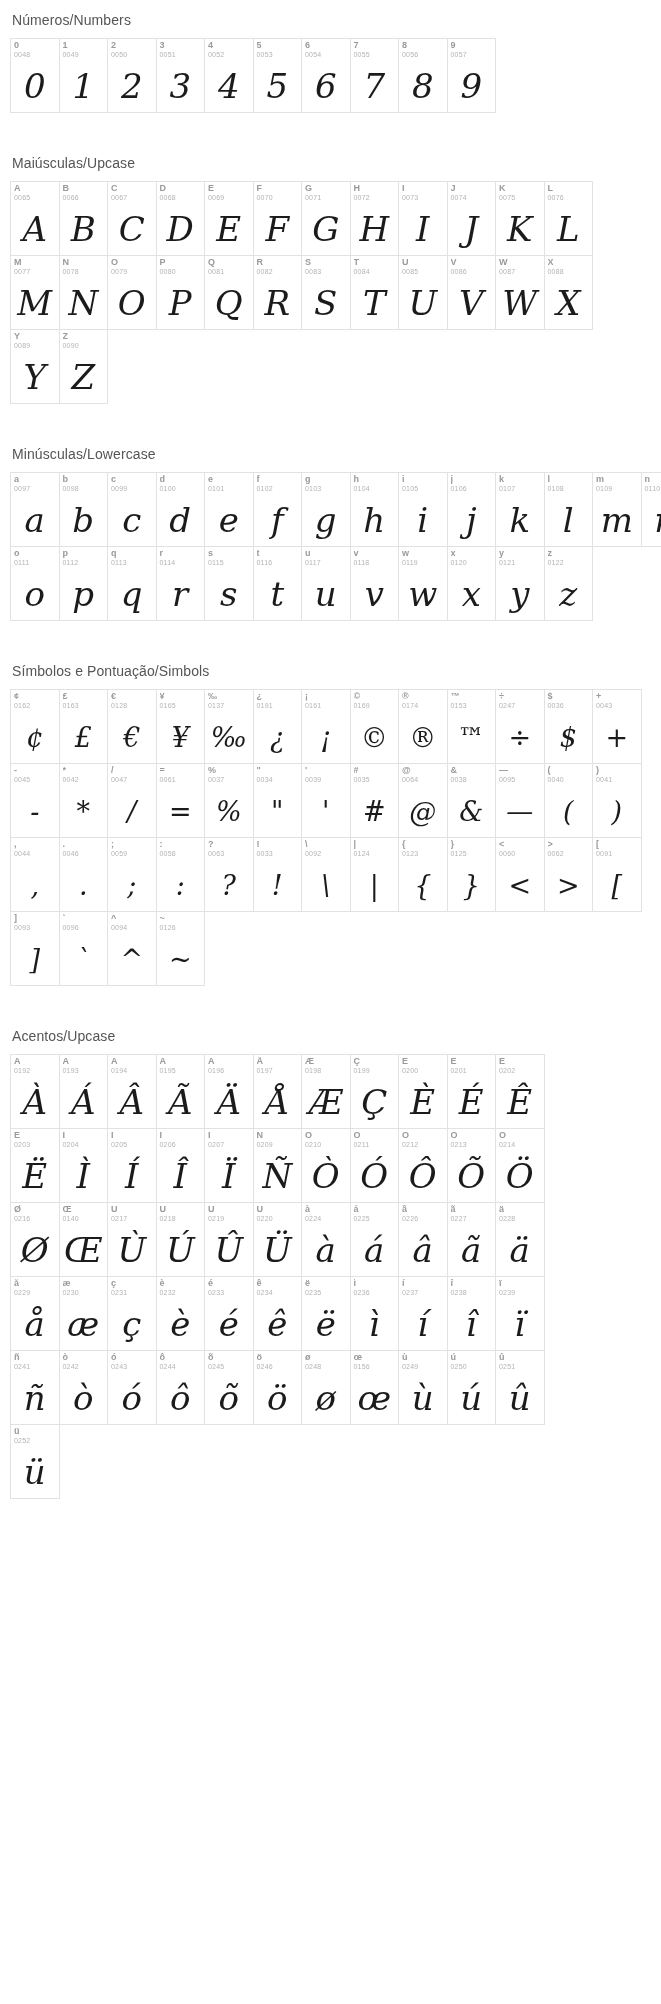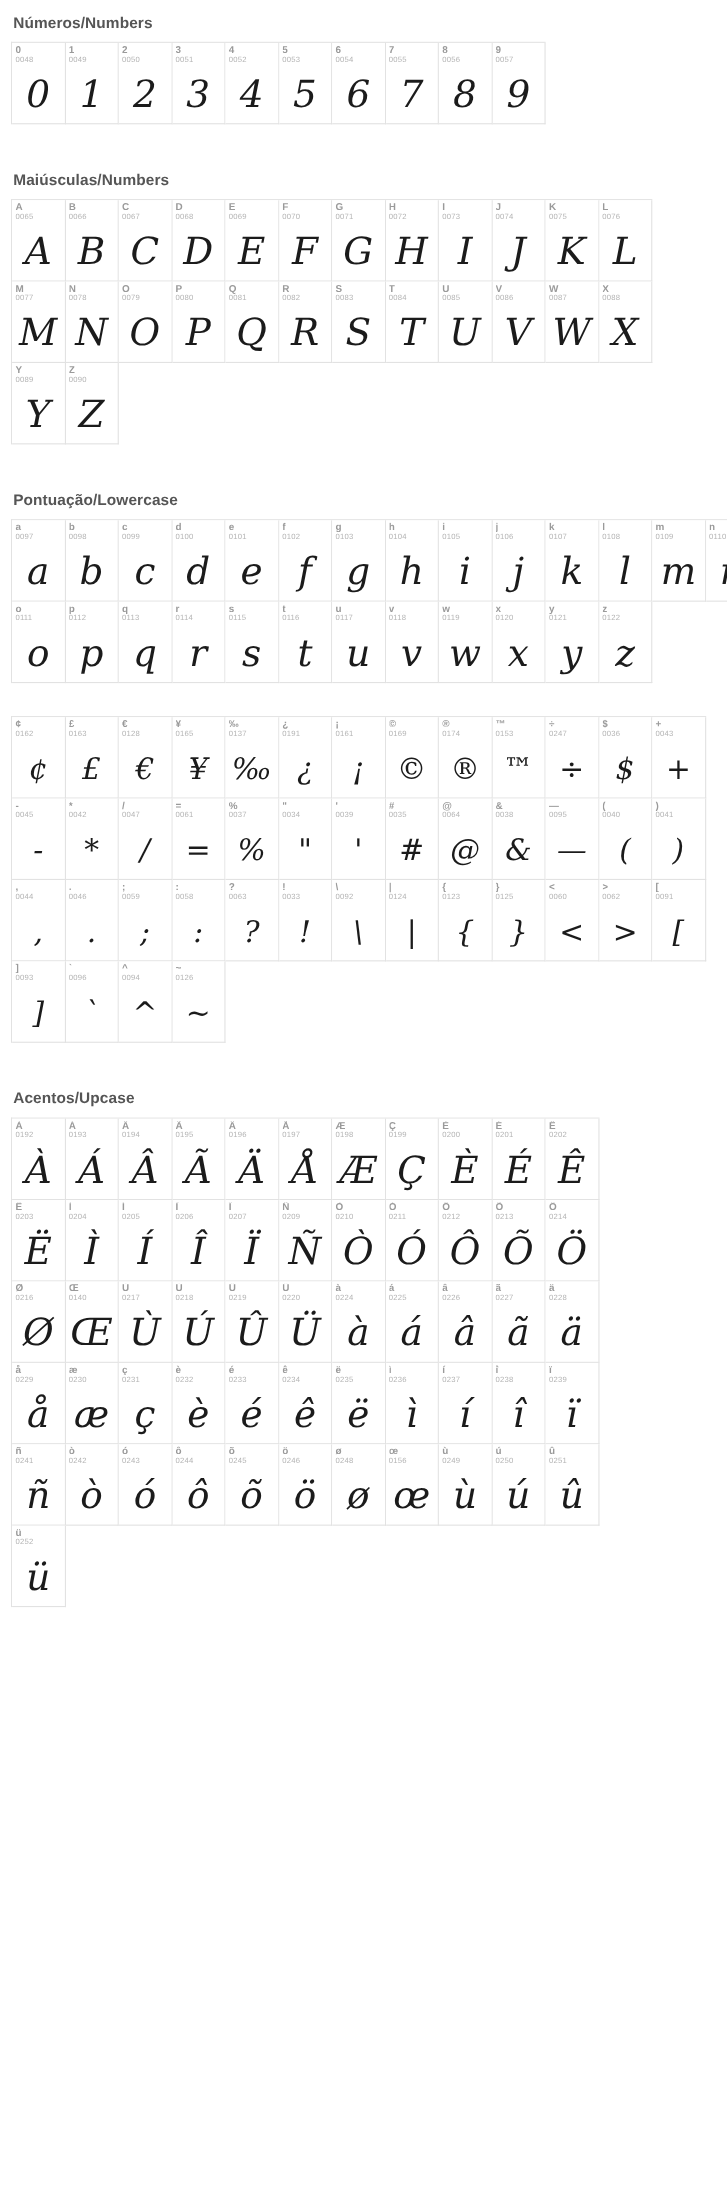--- a/index.html
+++ b/index.html
@@ -17,21 +17,21 @@
   .page {
     width: 661px;
     padding: 0 10px;
   }
   .section {
     margin-bottom: 30px;
   }
   .section-title {
     font-size: 14px;
     color: #555555;
-    font-weight: 700;
+    font-weight: 400;
     padding: 12px 2px 10px 2px;
     letter-spacing: 0.1px;
   }
   .glyph-grid {
     display: flex;
     flex-wrap: wrap;
     border-left: 1px solid #e2e2e2;
     border-top: 1px solid #e2e2e2;
     width: max-content;
     max-width: 641px;
@@ -162,21 +162,21 @@
           <div class="glyph-cell">
             <div class="glyph-head">
               <span class="glyph-char">9</span>
               <span class="glyph-code">0057</span>
             </div>
             <div class="glyph-big">9</div>
           </div>
         </div>
       </div>
       <div class="section">
-        <div class="section-title">Maiúsculas/Numbers</div>
+        <div class="section-title">Maiúsculas/Upcase</div>
         <div class="glyph-grid" style="max-width: 583px;">
           <div class="glyph-cell">
             <div class="glyph-head">
               <span class="glyph-char">A</span>
               <span class="glyph-code">0065</span>
             </div>
             <div class="glyph-big">A</div>
           </div>
           <div class="glyph-cell">
             <div class="glyph-head">
@@ -349,21 +349,21 @@
           <div class="glyph-cell">
             <div class="glyph-head">
               <span class="glyph-char">Z</span>
               <span class="glyph-code">0090</span>
             </div>
             <div class="glyph-big">Z</div>
           </div>
         </div>
       </div>
       <div class="section">
-        <div class="section-title">Pontuação/Lowercase</div>
+        <div class="section-title">Minúsculas/Lowercase</div>
         <div class="glyph-grid" style="max-width: 680px;">
           <div class="glyph-cell">
             <div class="glyph-head">
               <span class="glyph-char">a</span>
               <span class="glyph-code">0097</span>
             </div>
             <div class="glyph-big">a</div>
           </div>
           <div class="glyph-cell">
             <div class="glyph-head">
@@ -536,20 +536,21 @@
           <div class="glyph-cell">
             <div class="glyph-head">
               <span class="glyph-char">z</span>
               <span class="glyph-code">0122</span>
             </div>
             <div class="glyph-big">z</div>
           </div>
         </div>
       </div>
       <div class="section">
+        <div class="section-title">Símbolos e Pontuação/Simbols</div>
         <div class="glyph-grid" style="max-width: 631.5px;">
           <div class="glyph-cell">
             <div class="glyph-head">
               <span class="glyph-char">¢</span>
               <span class="glyph-code">0162</span>
             </div>
             <div class="glyph-big small-sym">¢</div>
           </div>
           <div class="glyph-cell">
             <div class="glyph-head">

